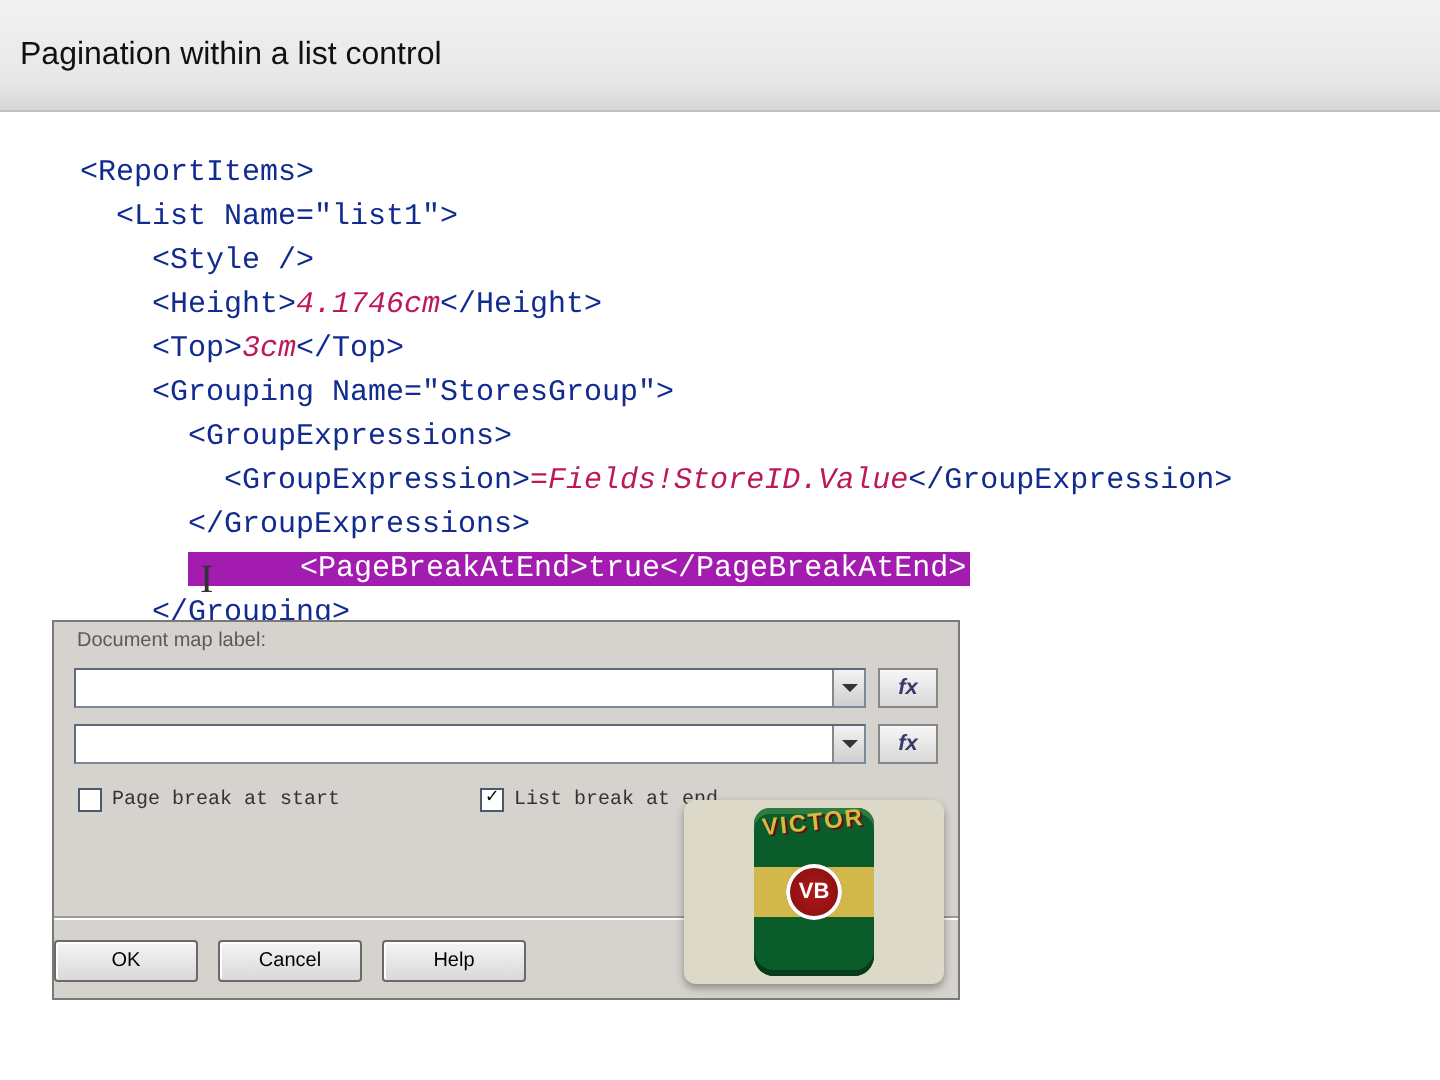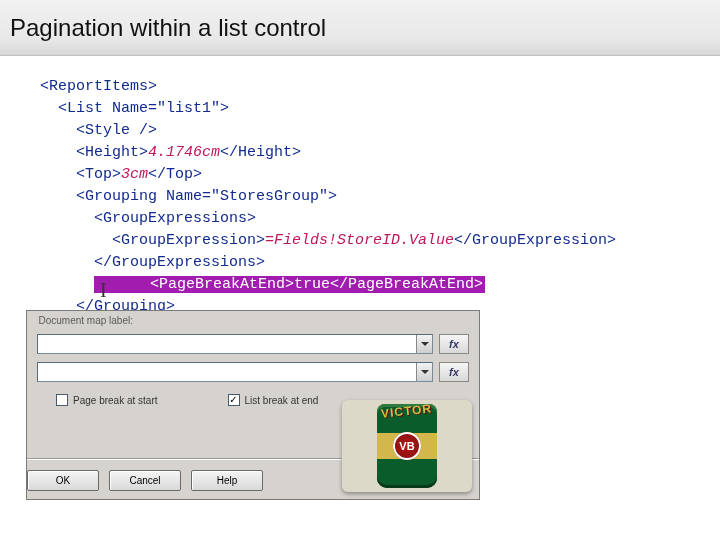--- a/index.html
+++ b/index.html
@@ -16,21 +16,21 @@
     width: 100%;
     height: 56px;
     background: linear-gradient(to bottom, #f1f1f1 0%, #e8e8e8 70%, #d8d8d8 100%);
     border-bottom: 1px solid #c0c0c0;
     display: flex;
     align-items: center;
     justify-content: space-between;
     padding: 0 6px 0 10px;
   }
   .slide-title {
-    font-size: 24px;
+    font-size: 16px;
     color: #111;
     font-weight: 400;
   }
   .logo {
     display: flex;
     align-items: center;
     font-weight: bold;
     font-size: 20px;
   }
   .logo .www { color: #222; font-style: italic; }
@@ -119,21 +119,21 @@
     display:flex;align-items:center;justify-content:center;
   }
   .combo .arrow::after{content:"";border:4px solid transparent;border-top-color:#333;margin-top:3px;}
   .fx {
     width: 30px; height: 20px;
     background: linear-gradient(#f6f6f6,#d8d8d8);
     border:1px solid #888;
     display:flex;align-items:center;justify-content:center;
     font-style: italic; font-weight: bold; font-size: 11px; color:#3a3a6a;
   }
-  .checks { display:flex; gap: 70px; padding: 8px 29px; align-items:center;}
+  .checks { display:flex; gap: 70px; padding: 8px 12px; align-items:center;font-family:Liberation Mono, monospace;}
   .chk { display:flex; align-items:center; gap:5px; font-size:10px; color:#333;}
   .chkbox {
     width:12px;height:12px;background:#fff;border:1px solid #4a5a6a;
     display:flex;align-items:center;justify-content:center;font-size:10px;line-height:1;color:#000;
   }
   .btnrow {
     position:absolute; bottom:8px; left:0; width:100%;
     border-top:1px solid #fff;
     box-shadow: 0 -1px 0 #9a9a9a;
     padding-top:10px;

